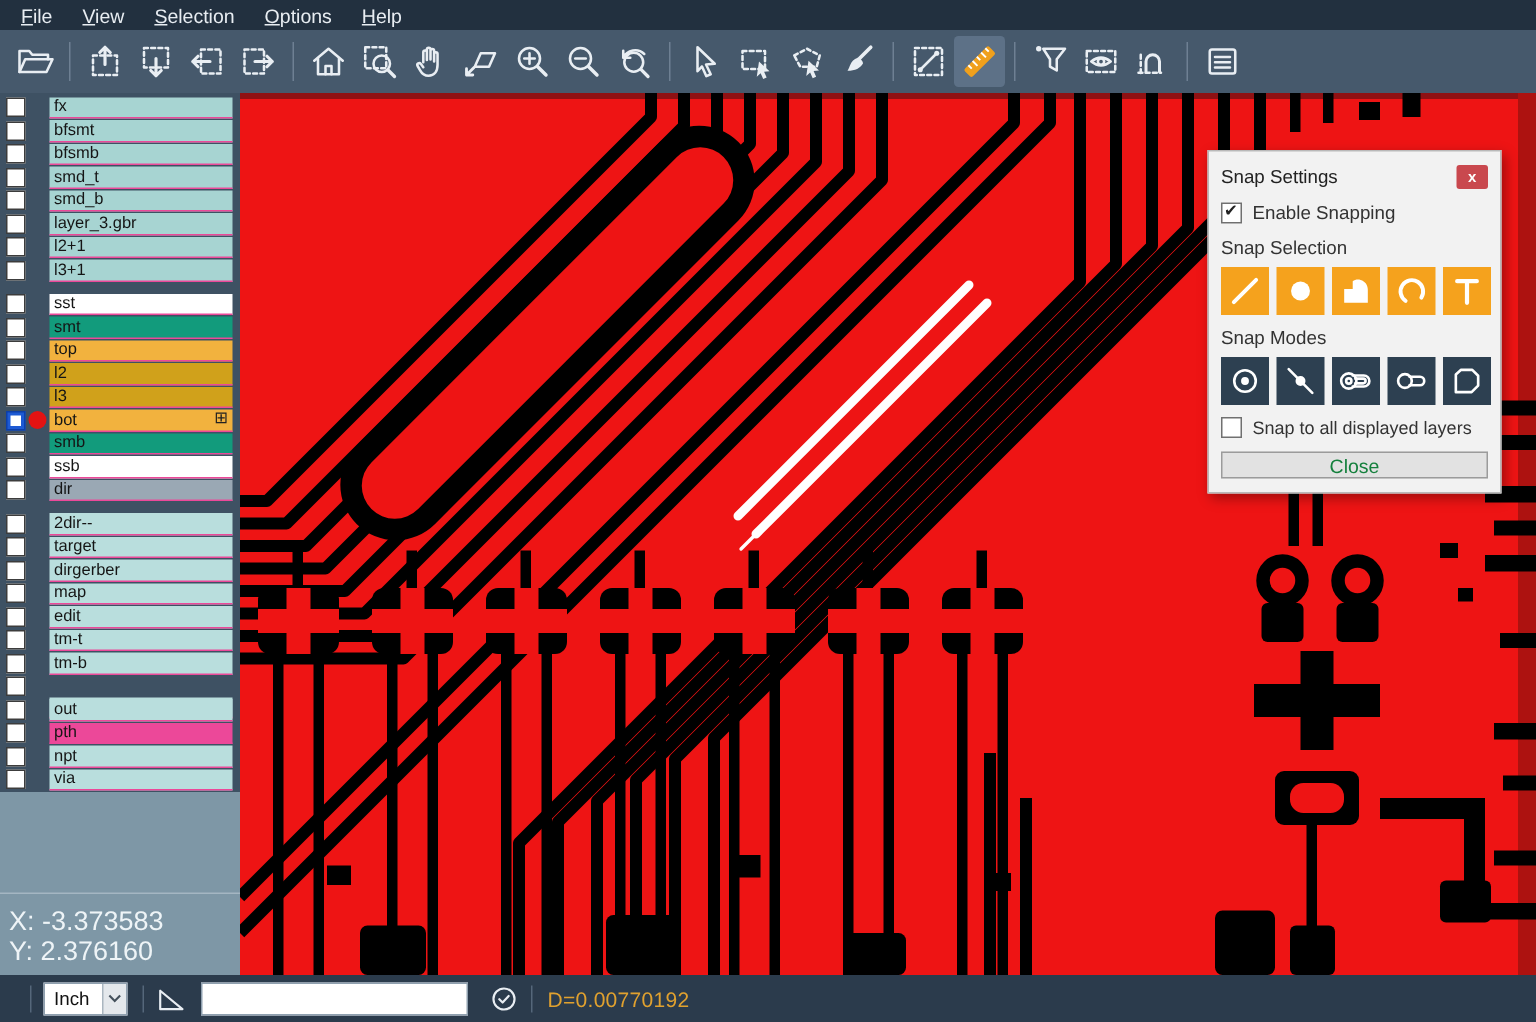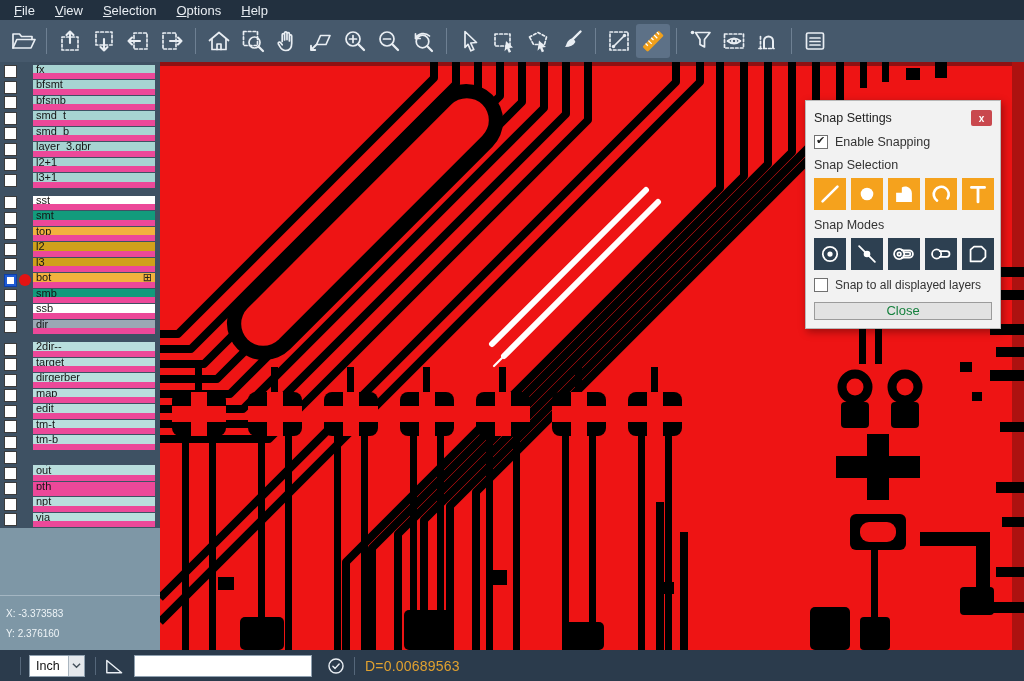--- a/index.html
+++ b/index.html
@@ -24,27 +24,27 @@
 .step-label{color:#dfe7ee;font-size:12.5px;margin:0 6px 0 3px}
 .step-combo{flex:1;height:22px;background:#fff;border:1px solid #8fa0af;display:flex;align-items:center;justify-content:space-between;font-size:13px;color:#111;padding:0 4px 0 6px;cursor:default}
 .layer-list{padding-top:2px;flex:none}
 .layer-row{height:15.5px;display:flex;align-items:center}
 .cb{width:13px;height:13px;background:#fff;border:1.6px solid #3c3c3c;margin-left:4px;flex:none;position:relative}
 .dotcol{width:16px;flex:none;display:flex;justify-content:center}
 .dot{width:12px;height:12px;border-radius:50%;background:#e31313;visibility:hidden}
 .layer-row.active .dot{visibility:visible}
 .layer-row.active .cb{background:#1d5ad4;border-color:#0d3fa8}
 .layer-row.active .cb::after{content:"";position:absolute;inset:2px;background:#fff}
-.chip{flex:1;height:14.5px;margin-right:5px;font-size:11px;color:#151515;padding:0 3px;display:flex;align-items:center;border-bottom:6px solid #ec4899;overflow:hidden;white-space:nowrap;cursor:default}
+.chip{flex:1;height:14.5px;margin-right:5px;font-size:11px;color:#151515;padding:0 3px;display:flex;align-items:center;border-bottom:1px solid #ec4899;overflow:hidden;white-space:nowrap;cursor:default}
 .grid-ico{margin-left:auto;display:none;font-size:11px;line-height:11px;color:#222}
 .layer-row.active .grid-ico{display:block}
 .group-gap{height:7px}
 .sidebar-bottom{flex:1;background:#7e97a6;display:flex;flex-direction:column;justify-content:flex-end;padding-bottom:6px}
 .coord-divider{height:1px;background:#a4b6c2;margin-bottom:8px}
-.coord{color:#eef4f7;font-size:10px;padding-left:6px;line-height:20px}
+.coord{color:#eef4f7;font-size:18px;padding-left:6px;line-height:20px}
 
 .canvas{position:absolute;top:62px;left:160px;right:0;bottom:31px;cursor:crosshair}
 .canvas svg{display:block;width:100%;height:100%}
 
 .statusbar{position:absolute;left:0;right:0;bottom:0;height:31px;background:#2b3b4c;display:flex;align-items:center}
 .ssep{width:1px;height:18px;background:#55677a;flex:none}
 .unit-combo{width:56px;height:22px;background:#fff;border:1px solid #8fa0af;display:flex;align-items:center;margin:0 10px 0 8px;flex:none;cursor:default}
 .unit-combo .uval{flex:1;font-size:12.5px;color:#111;padding-left:6px}
 .unit-combo .ubtn{width:16px;height:100%;background:#e4e8ec;border-left:1px solid #aab6c0;display:flex;align-items:center;justify-content:center}
 .sbtn{width:26px;height:26px;background:none;border:none;display:flex;align-items:center;justify-content:center;margin:0 5px;flex:none}
@@ -752,14 +752,14 @@
       </svg>
   </button>
   <input class="cmd-input" type="text" value="" style="">
   <button class="sbtn">
     <svg class="ico" viewBox="0 0 26 26">
         <circle cx="13" cy="13" r="8.3"></circle>
         <path d="M9.3 13.2 l2.6 2.6 4.8-5.2"></path>
       </svg>
   </button>
   <div class="ssep"></div>
-  <span class="dist">D=0.00689563</span>
+  <span class="dist">D=0.00770192</span>
 </div>
 
 </body></html>

